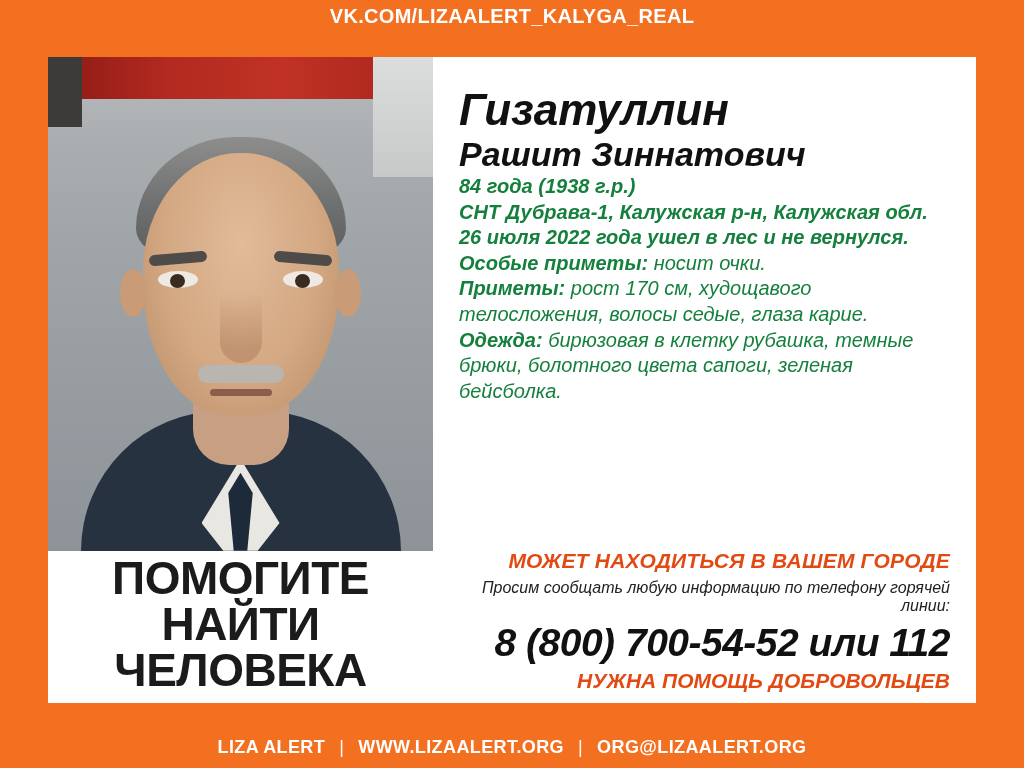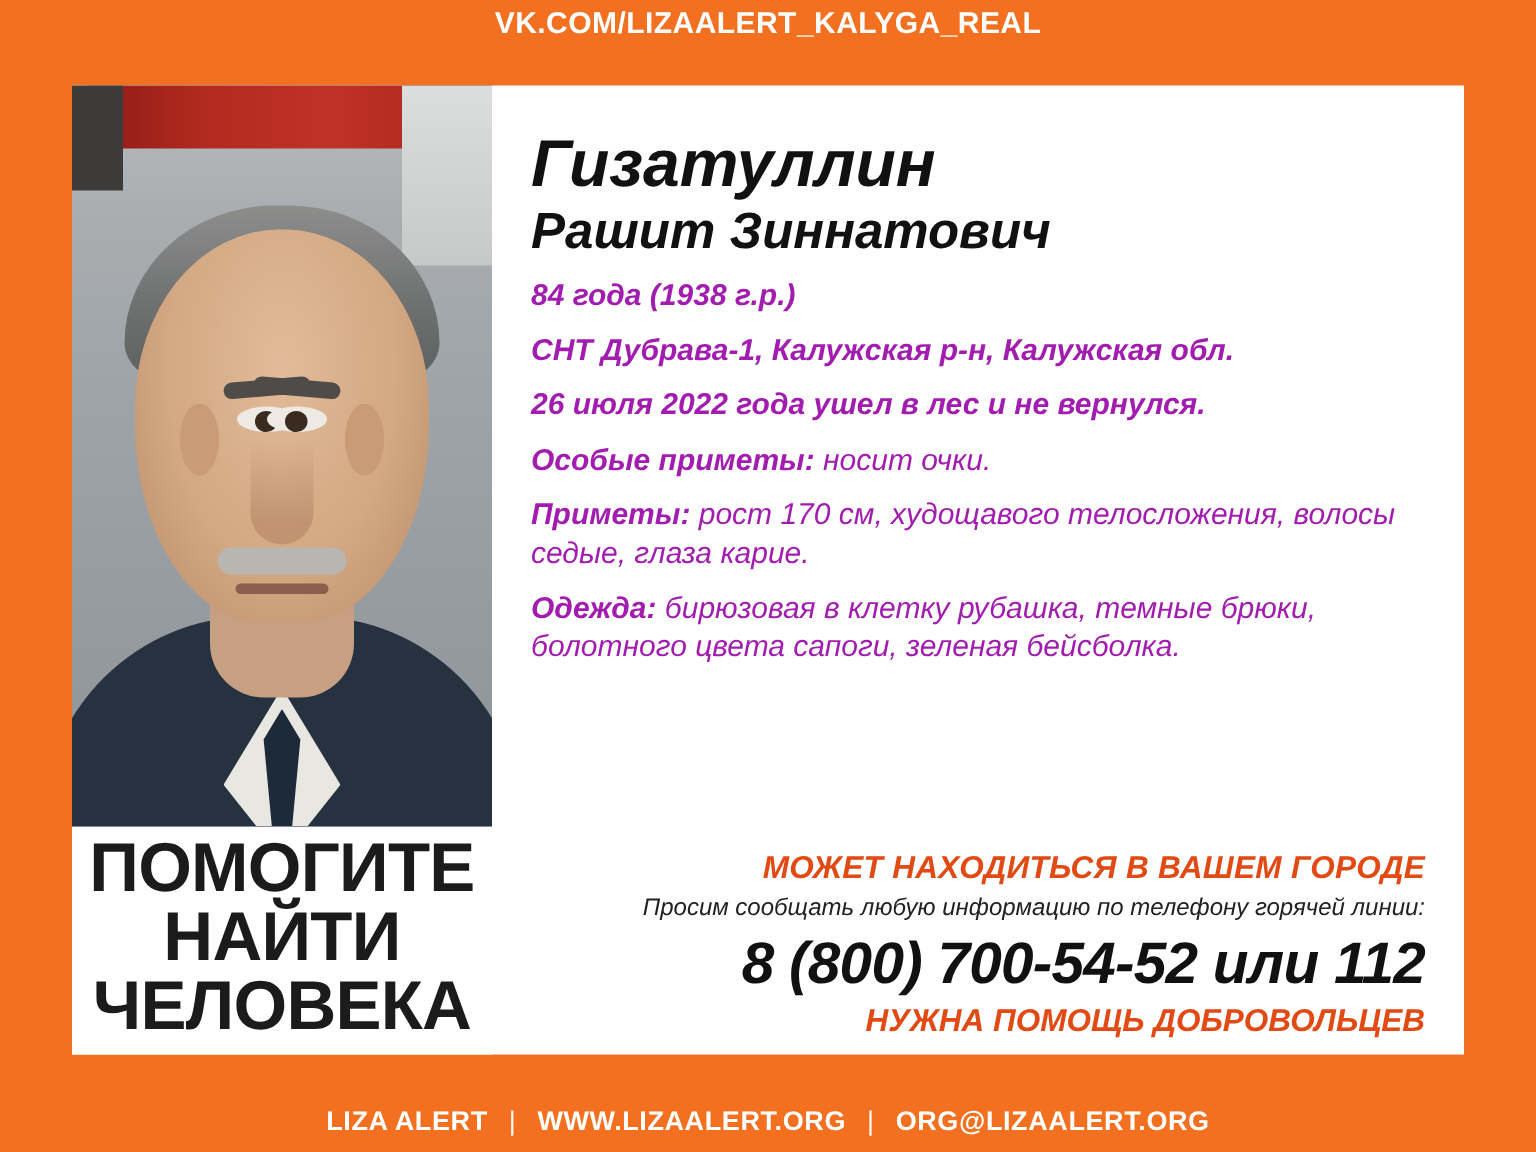--- a/index.html
+++ b/index.html
@@ -27,21 +27,21 @@
     font-size: 20px;
     letter-spacing: 0.3px;
   }
   .body-area {
     flex: 1;
     display: flex;
     padding: 0 48px 0 48px;
     gap: 0;
   }
   .left-col {
-    width: 280px;
+    width: 385px;
     background: #ffffff;
     display: flex;
     flex-direction: column;
     align-items: stretch;
   }
   .photo {
     width: 100%;
     height: 494px;
     position: relative;
     overflow: hidden;
@@ -182,22 +182,21 @@
   }
   .givenname {
     font-size: 34px;
     font-weight: bold;
     color: #111;
     line-height: 1.15;
     margin-top: 2px;
   }
   .line {
     font-size: 20px;
-    color: #a21caf;
-    margin-top: 11px;
+    color: #15803d;
     line-height: 1.28;
   }
   .line b { font-weight: bold; }
   .strong-line { font-weight: bold; }
   .appeal {
     margin-top: auto;
     text-align: right;
   }
   .appeal-title {
     color: #e24a14;

